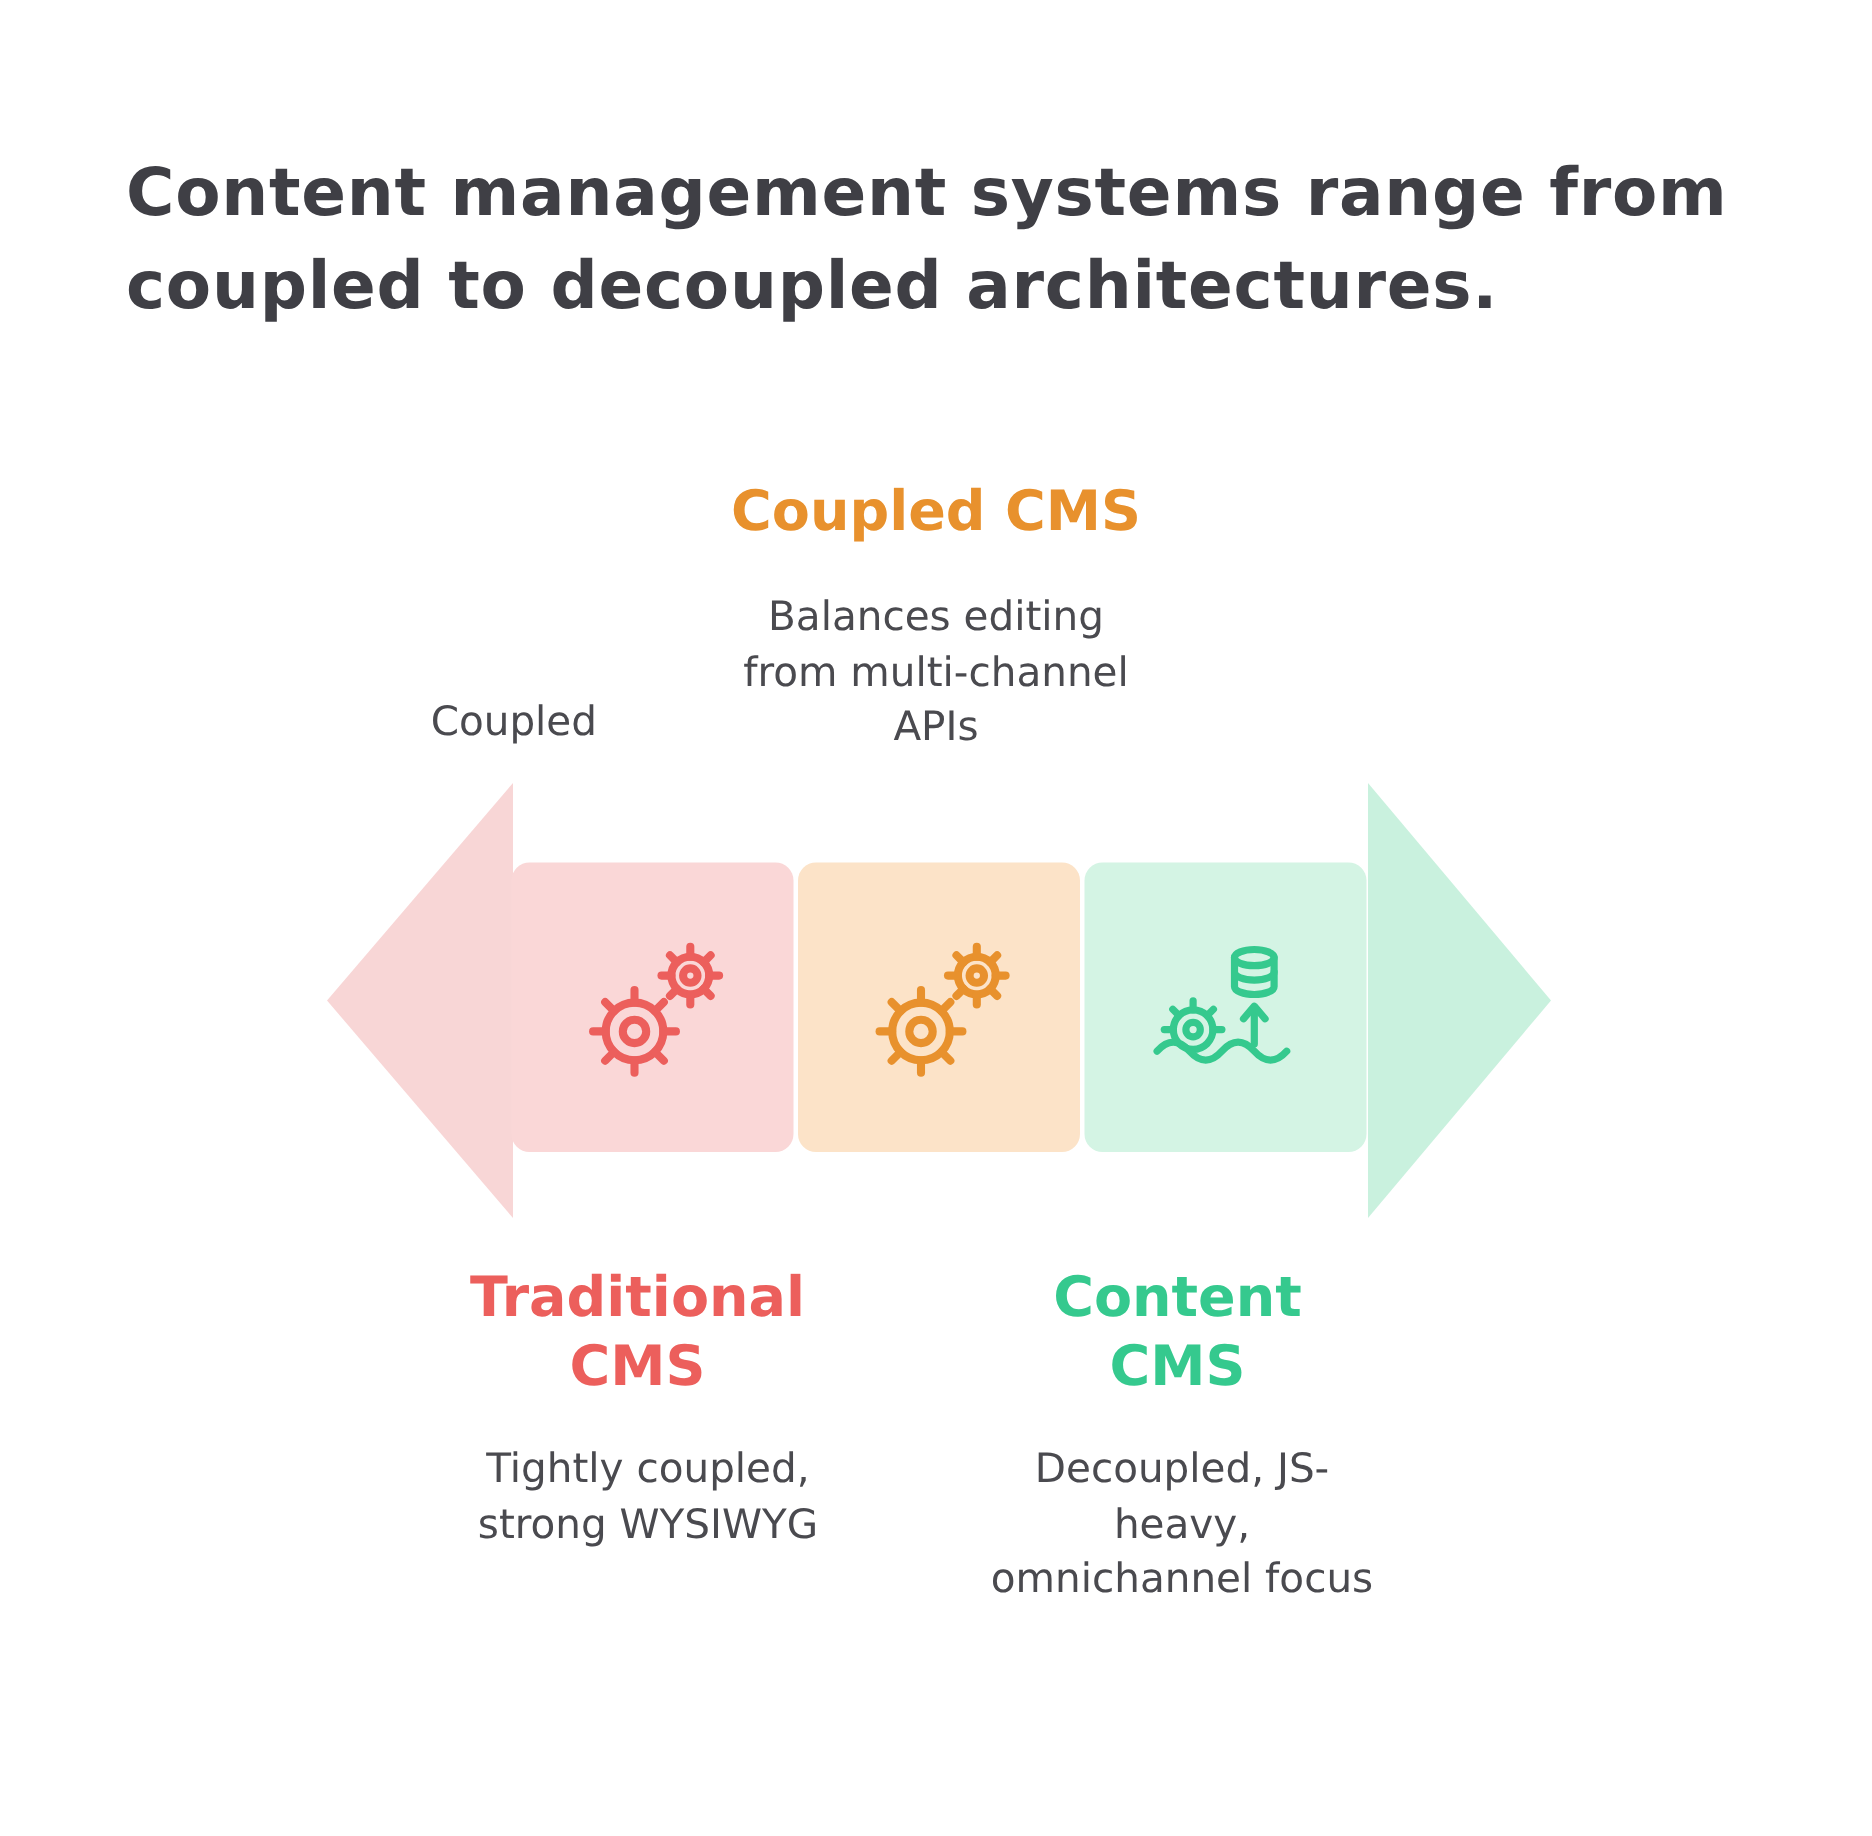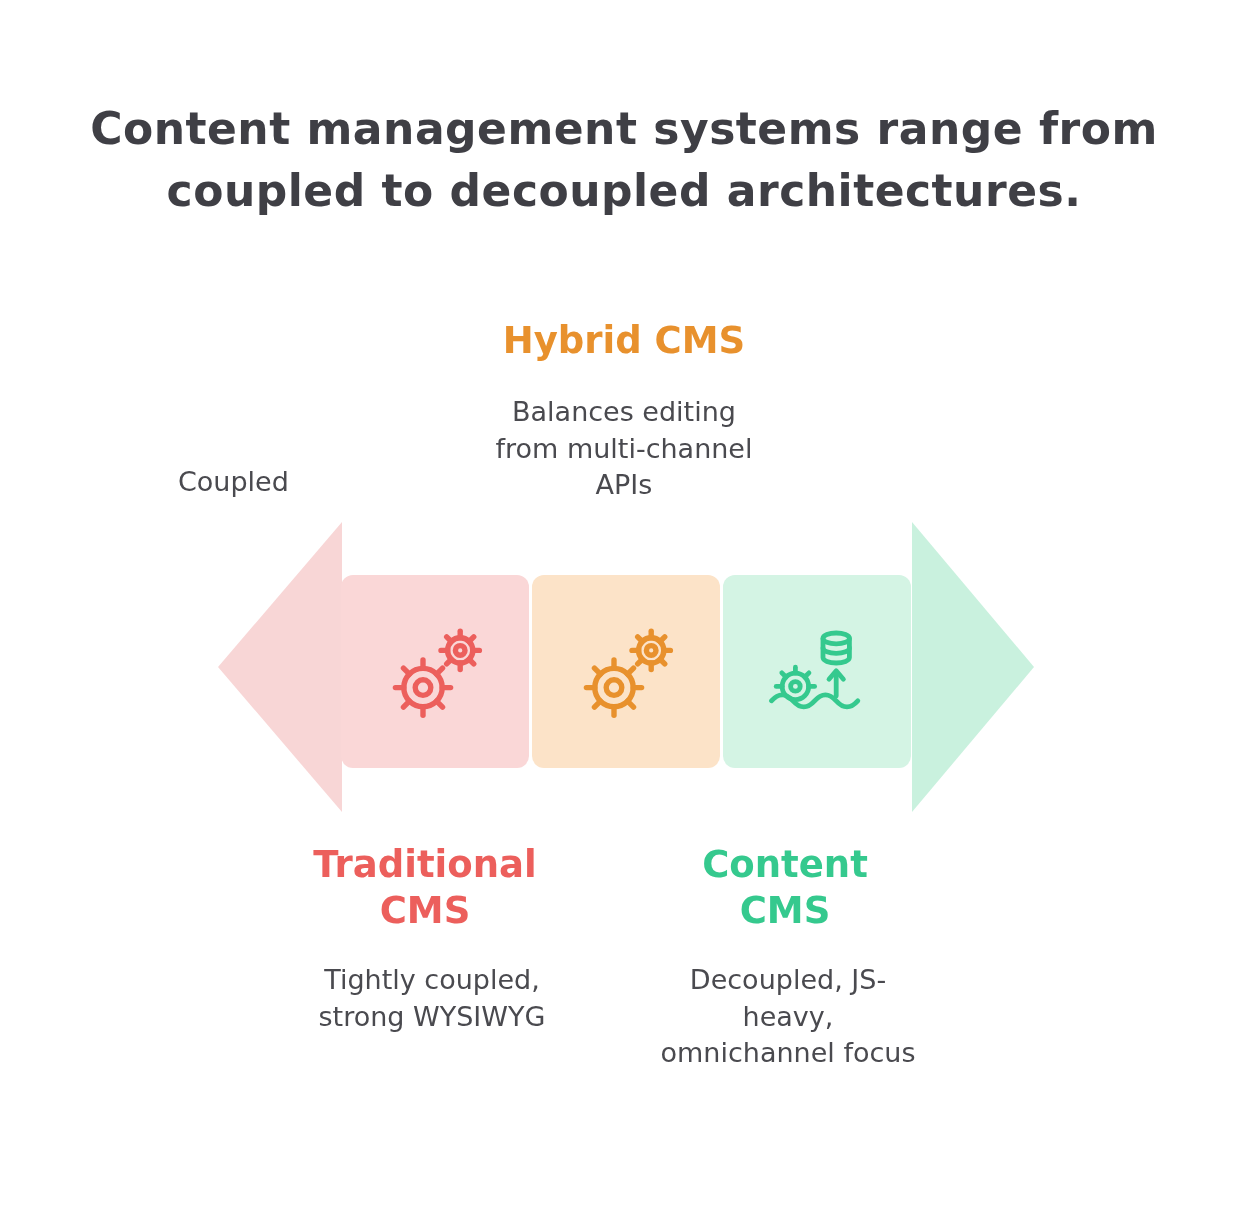--- a/index.html
+++ b/index.html
@@ -14,42 +14,42 @@
     --pink-arrow:#F8D6D6;
     --green-arrow:#C9F1DE;
   }
   *{margin:0;padding:0;box-sizing:border-box;}
   html,body{background:#ffffff;}
   body{font-family:"DejaVu Sans","Liberation Sans",sans-serif;}
   .canvas{position:relative;width:1248px;height:1224px;background:#ffffff;overflow:hidden;margin:0 auto;}
 
   .title{
     position:absolute;top:98px;left:50%;transform:translateX(-50%);
-    width:1080px;text-align:center;
+    width:1080px;
     font-size:44px;font-weight:700;line-height:1.42;
     color:var(--title-text);letter-spacing:.5px;
   }
 
   .section-title{
     position:absolute;text-align:center;font-weight:700;line-height:1.25;
   }
   .hybrid-title{top:318px;left:424px;width:400px;font-size:37px;color:var(--orange);}
   .traditional-title{top:842px;left:285px;width:280px;font-size:37px;color:var(--red);}
   .headless-title{top:842px;left:670px;width:230px;font-size:37px;color:var(--green);}
 
   .desc{
     position:absolute;text-align:center;color:var(--body-text);
     font-size:27px;line-height:1.36;
   }
   .hybrid-desc{top:394px;left:484px;width:280px;}
   .traditional-desc{top:962px;left:292px;width:280px;}
   .headless-desc{top:962px;left:652px;width:272px;text-align:center;}
 
   .axis-label{
-    position:absolute;top:466px;width:220px;text-align:left;
+    position:absolute;top:466px;width:220px;text-align:right;
     font-size:27px;color:var(--body-text);
   }
   .coupled{left:178px;}
   .decoupled{left:850px;}
 
   .arrowhead{position:absolute;top:522px;height:290px;}
   .arrowhead.left{
     left:218px;width:124px;background:var(--pink-arrow);
     clip-path:polygon(100% 0,0 50%,100% 100%);
   }
@@ -122,21 +122,21 @@
 
       <path d="M12 74 q9 -10 18 0 t18 0 t18 0 t18 0"></path>
     </g>
   </symbol>
 </svg>
 
 <div class="canvas">
 
   <h1 class="title">Content management systems range from coupled to decoupled architectures.</h1>
 
-  <div class="section-title hybrid-title">Hybrid CMS</div>
+  <div class="section-title hybrid-title">Coupled CMS</div>
   <div class="desc hybrid-desc">Balances editing from multi-channel APIs</div>
 
   <div class="axis-label coupled">Coupled</div>
 
   <div class="arrowhead left"></div>
 
   <div class="segment sq1">
     <svg class="icon red" viewBox="0 0 100 100">
         <use href="#gear-pair"></use>
       </svg>

